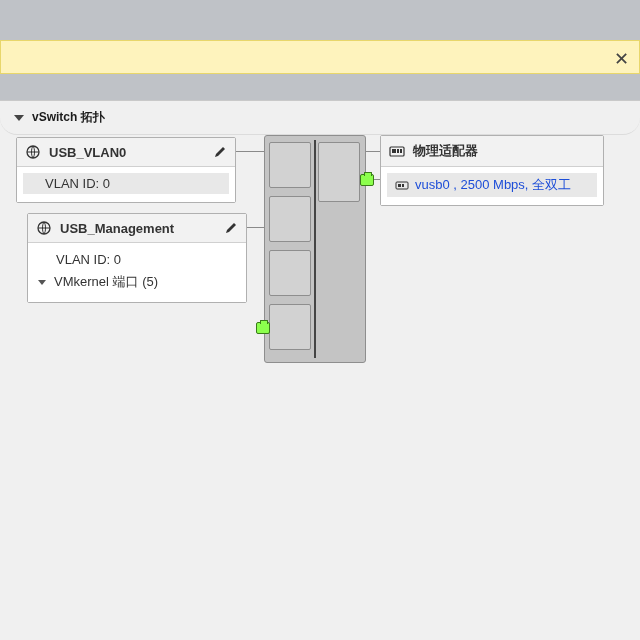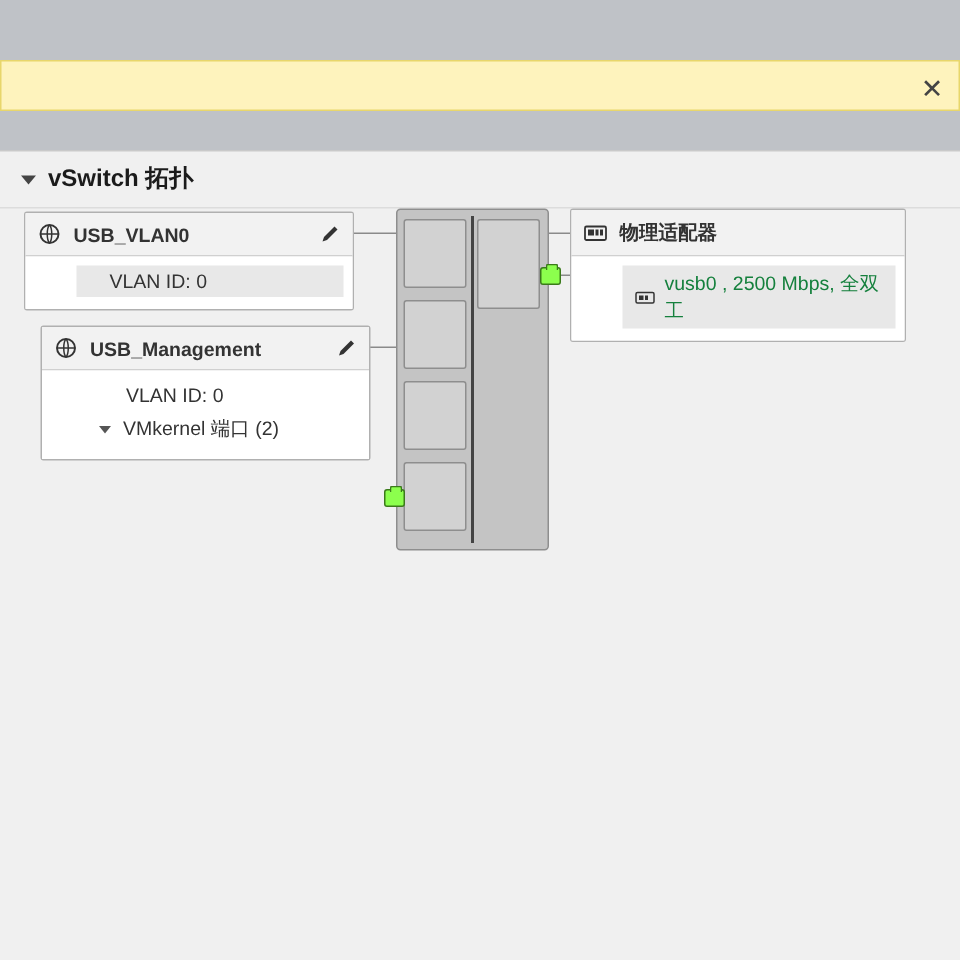--- a/index.html
+++ b/index.html
@@ -1,45 +1,45 @@
 <!DOCTYPE html>
 <html><head>
 <meta charset="utf-8">
 <style>
   * { box-sizing: border-box; margin: 0; padding: 0; }
   html, body { width: 640px; height: 640px; font-family: Arial, sans-serif; font-size: 13px; background: #bfc2c7; overflow: hidden; }
   body { color: #333; }
   .notif-bar { position: absolute; top: 40px; left: 0; right: 0; height: 34px; background: #fef3bd; border: 1px solid #e8d66b; }
   .notif-close { position: absolute; right: 10px; top: 7px; cursor: pointer; font-size: 18px; color: #444; }
   .panel-container { position: absolute; top: 100px; left: 0; right: 0; bottom: 0; background: #f0f0f0; border-top: 1px solid #c9c9c9; }
-  .panel-header { padding: 8px 14px; font-weight: bold; font-size: 16px; color: #1b1b1b; display: flex; align-items: center; gap: 8px; border-bottom: 1px solid #dcdcdc; }
+  .panel-header { padding: 8px 14px; font-weight: bold; font-size: 12px; color: #1b1b1b; display: flex; align-items: center; gap: 8px; border-bottom: 1px solid #dcdcdc; border-radius: 17px; }
   .tri-down { display: inline-block; width: 0; height: 0; border-left: 5px solid transparent; border-right: 5px solid transparent; border-top: 6px solid #444; }
   .topology { position: relative; padding: 16px; height: 280px; }
   .portgroup-card { position: absolute; width: 220px; background: #fff; border: 1px solid #b0b0b0; border-radius: 2px; }
   .card-header { display: flex; align-items: center; padding: 6px 8px; background: #f2f2f2; border-bottom: 1px solid #d0d0d0; gap: 8px; justify-content: center; }
   .card-header .title { font-weight: bold; flex: 1; }
   .card-body { padding: 6px 6px 8px 6px; background: #fff; }
-  .detail-row { padding: 3px 4px 3px 22px; display: flex; align-items: center; gap: 6px; margin-left: 28px; }
+  .detail-row { padding: 3px 4px 3px 22px; display: flex; align-items: center; gap: 6px; }
   .highlighted { background: #e8e8e8; }
   .globe-icon svg, .pencil-icon svg, .nic-icon svg { display: block; }
   .chev-down { display: inline-block; width: 0; height: 0; border-left: 4px solid transparent; border-right: 4px solid transparent; border-top: 5px solid #555; margin-right: 2px; }
   .switch-body { position: absolute; top: 0; left: 264px; width: 102px; height: 228px; background: #c4c4c4; border: 1px solid #8e8e8e; border-radius: 3px; }
   .switch-divider { position: absolute; left: 50%; top: 4px; bottom: 4px; width: 2px; background: #444; transform: translateX(-1px); }
   .switch-seg { position: absolute; background: #d2d2d2; border: 1px solid #8e8e8e; border-radius: 2px; }
   .seg-l1 { left: 4px; top: 6px; width: 42px; height: 46px; }
   .seg-l2 { left: 4px; top: 60px; width: 42px; height: 46px; }
   .seg-l3 { left: 4px; top: 114px; width: 42px; height: 46px; }
   .seg-l4 { left: 4px; top: 168px; width: 42px; height: 46px; }
   .seg-r1 { left: 53px; top: 6px; width: 42px; height: 60px; }
   .port-dot { position: absolute; width: 14px; height: 12px; background: #8cff4d; border: 1px solid #3a7a1a; border-radius: 2px; }
   .port-dot::before { content: ""; position: absolute; left: 3px; top: -3px; width: 6px; height: 3px; background: #8cff4d; border: 1px solid #3a7a1a; border-bottom: none; border-radius: 1px 1px 0 0; }
   .port-left-2 { left: -9px; top: 186px; }
   .port-right-1 { right: -9px; top: 38px; }
   .adapter-card { position: absolute; left: 380px; top: 0; width: 224px; background: #fff; border: 1px solid #b0b0b0; border-radius: 2px; }
-  .adapter-link { color: #15803d; cursor: pointer; }
+  .adapter-link { color: #1d4ed8; cursor: pointer; }
   .pg1 { left: 16px; top: 2px; }
   .pg2 { left: 27px; top: 78px; }
   .conn-line { position: absolute; background: #8a8a8a; height: 1px; }
   .conn1 { left: 236px; top: 16px; width: 28px; }
   .conn2 { left: 236px; top: 92px; width: 28px; }
   .conn3 { left: 366px; top: 16px; width: 18px; }
   .conn3b { left: 366px; top: 44px; width: 18px; }
   .small-nic-icon { display: inline-flex; width: 14px; height: 12px; }
 </style>
 </head>
@@ -98,21 +98,21 @@
               <path d="M2 12l1-3 7-7 2 2-7 7-3 1z" fill="#333"></path>
             </svg>
         </span>
       </div>
       <div class="card-body">
         <div class="detail-row">
           <span>VLAN ID: 0</span>
         </div>
         <div class="detail-row" style="padding-left:4px">
           <span class="chev-down"></span>
-          <span>VMkernel 端口 (2)</span>
+          <span>VMkernel 端口 (5)</span>
         </div>
       </div>
     </div>
 
     <div class="switch-body">
       <div class="switch-divider"></div>
       <div class="switch-seg seg-l1"></div>
       <div class="switch-seg seg-l2"></div>
       <div class="switch-seg seg-l3"></div>
       <div class="switch-seg seg-l4"></div>

